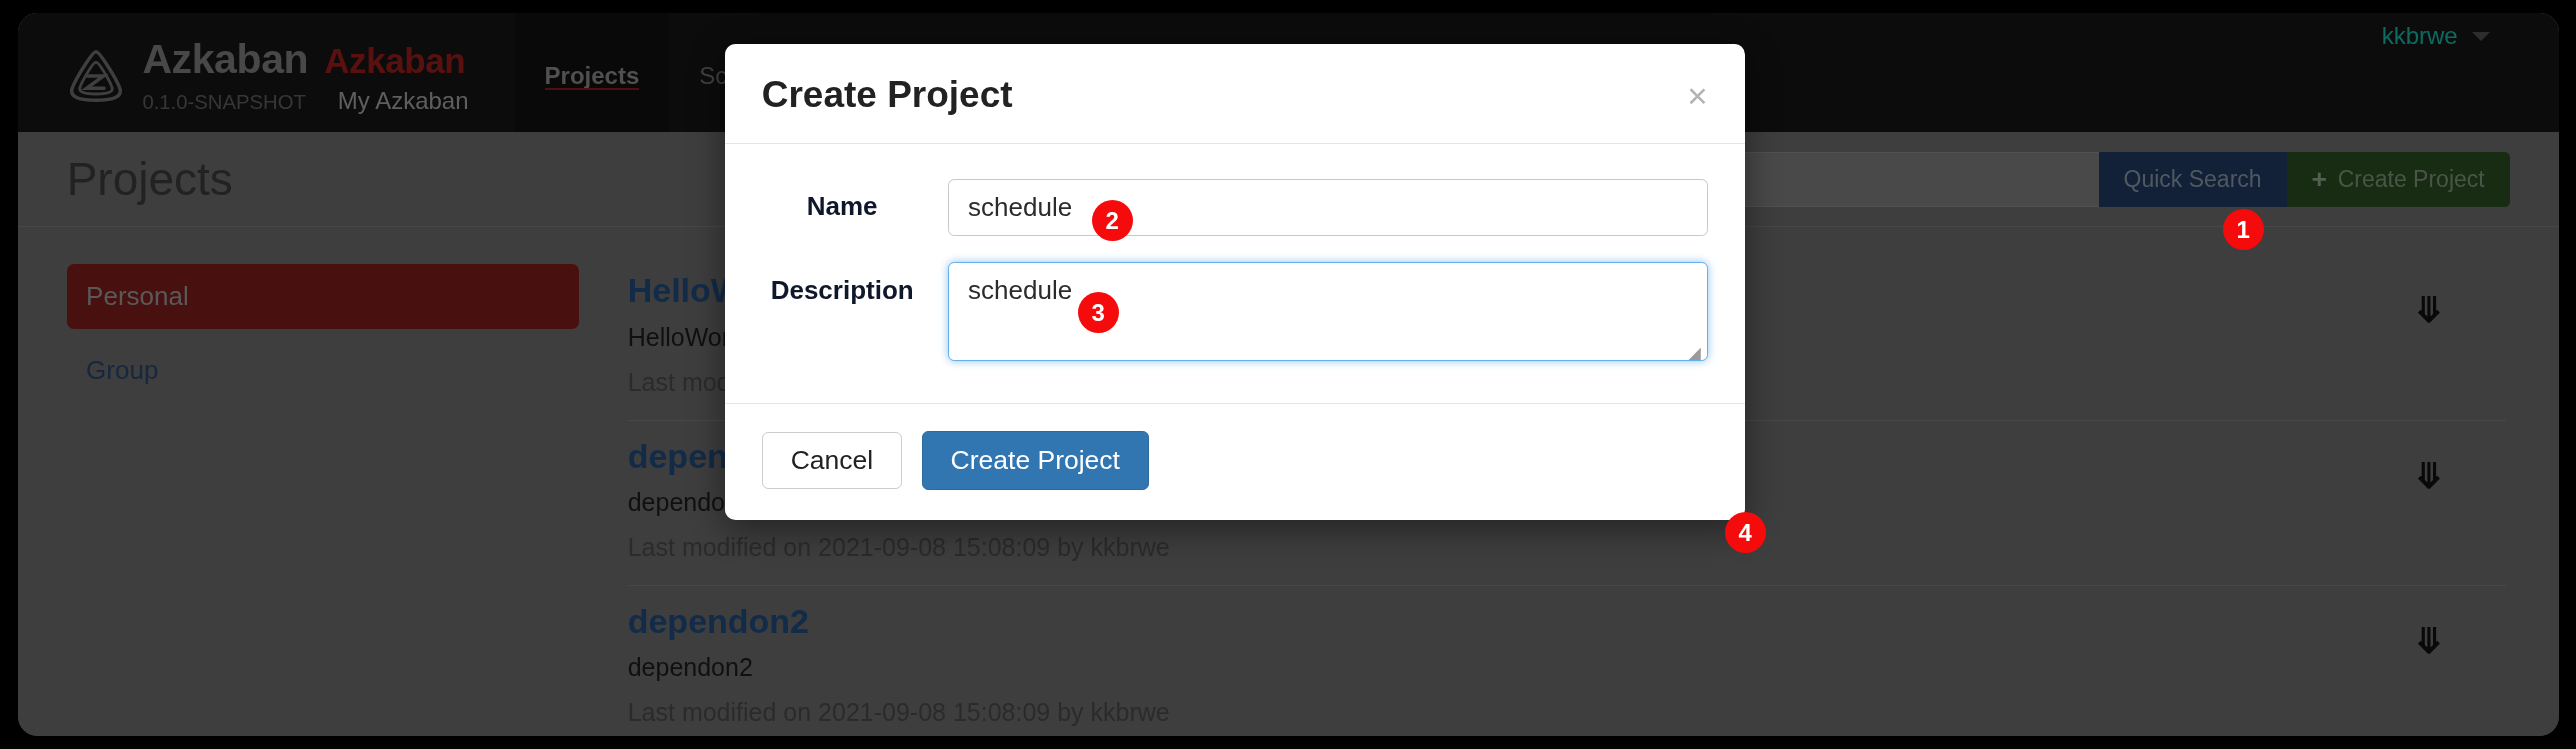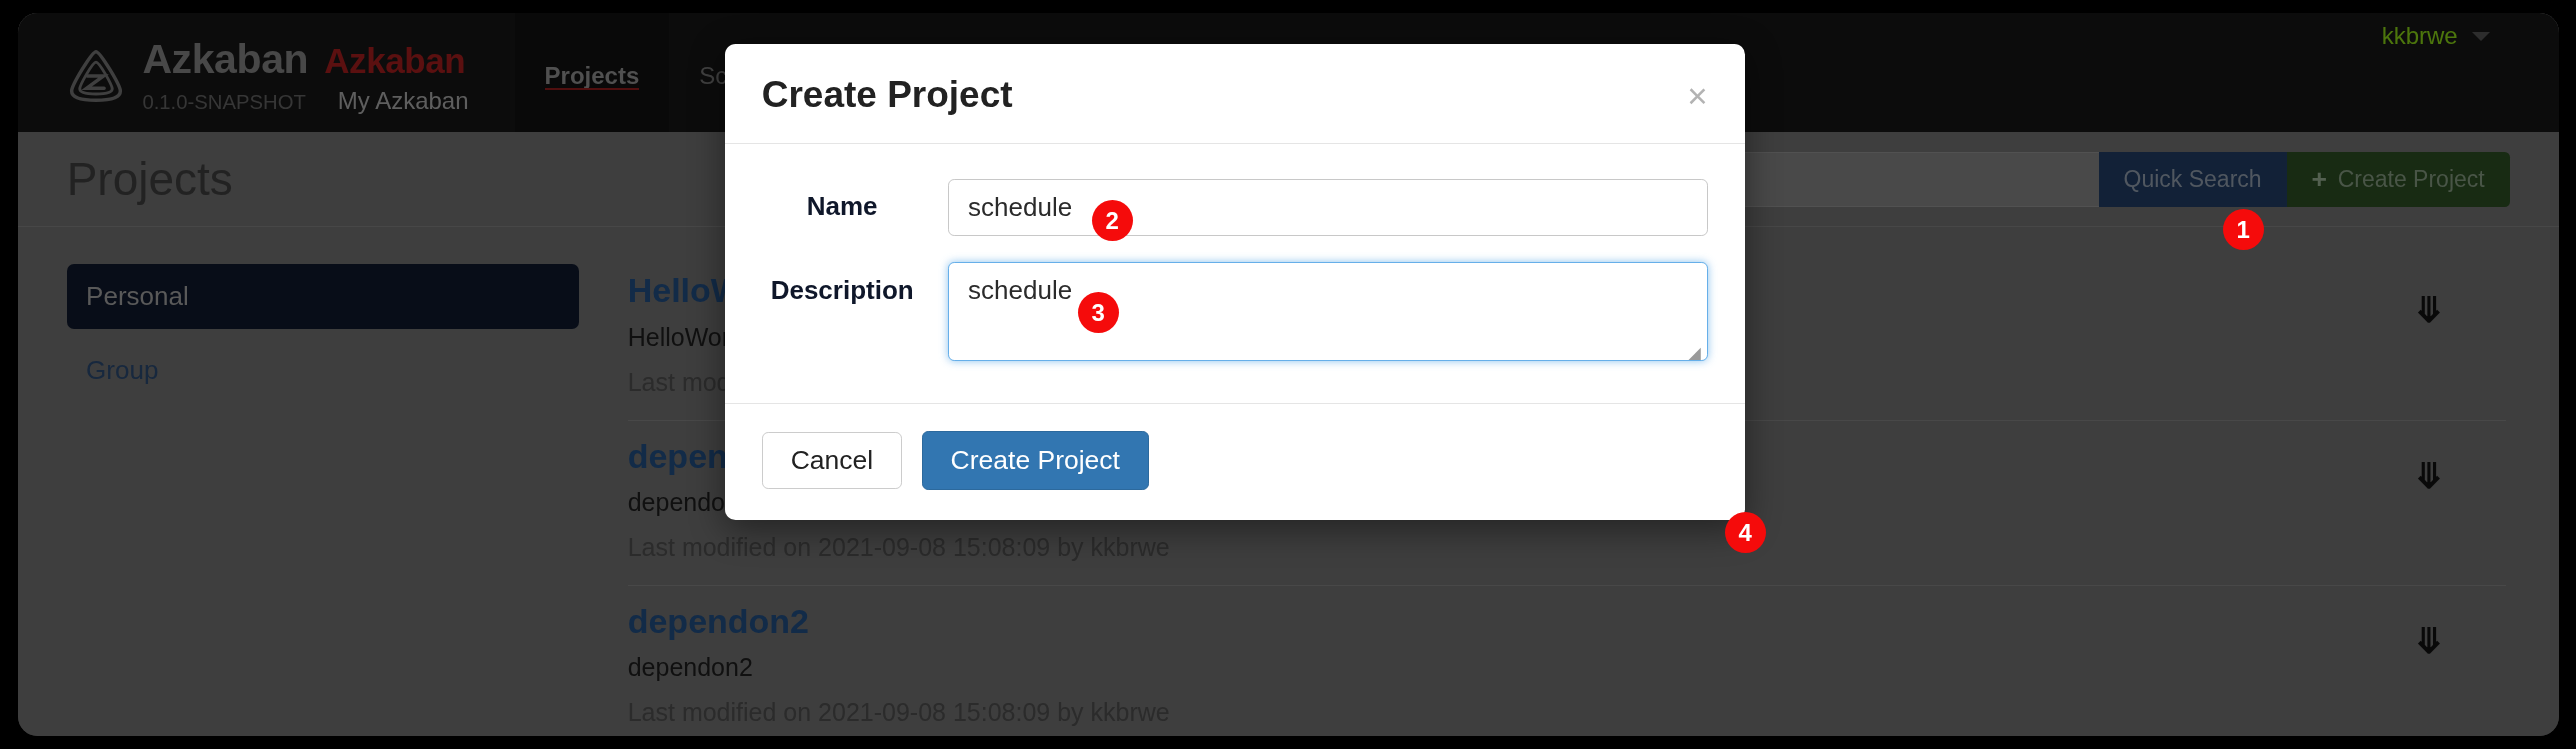--- a/index.html
+++ b/index.html
@@ -54,21 +54,21 @@
   .navlink.active { color: #8a8a8a; font-weight: bold; background: #101010; }
   .navlink.active::after {
     content: ""; position: absolute;
     left: 30px; right: 30px; bottom: 42px; height: 2.7px; background: #8b1a1a;
   }
 
   .nav-right {
     margin-left: auto;
     display: flex; align-items: center;
     padding-right: 69px; padding-top: 8.8px;
-    font-size: 24px; color: #84cc16;
+    font-size: 24px; color: #14b8a6;
     gap: 14px;
   }
   .caret-down {
     width: 0; height: 0;
     border-left: 9.7px solid transparent;
     border-right: 9.7px solid transparent;
     border-top: 9.7px solid #4f4f4f;
   }
 
   
@@ -117,21 +117,21 @@
 
   
   .sidebar { width: 610px; flex: 0 0 610px; padding: 37px 49px 0 49px; }
   .side-item {
     font-size: 26px; color: #28456b;
     padding: 17px 19.4px;
     border-radius: 7px;
     margin-bottom: 8.8px;
     cursor: pointer;
   }
-  .side-item.active { background: #0f172a; color: #9a9a9a; }
+  .side-item.active { background: #7f1d1d; color: #9a9a9a; }
 
   
   .projlist { flex: 1; padding: 28px 53px 0 0; position: relative; }
   .proj-row {
     position: relative;
     padding: 16px 0 23px 0;
     border-bottom: 1.8px solid #7d7d7d;
     min-height: 155px;
   }
   .proj-row:last-child { border-bottom: none; }

